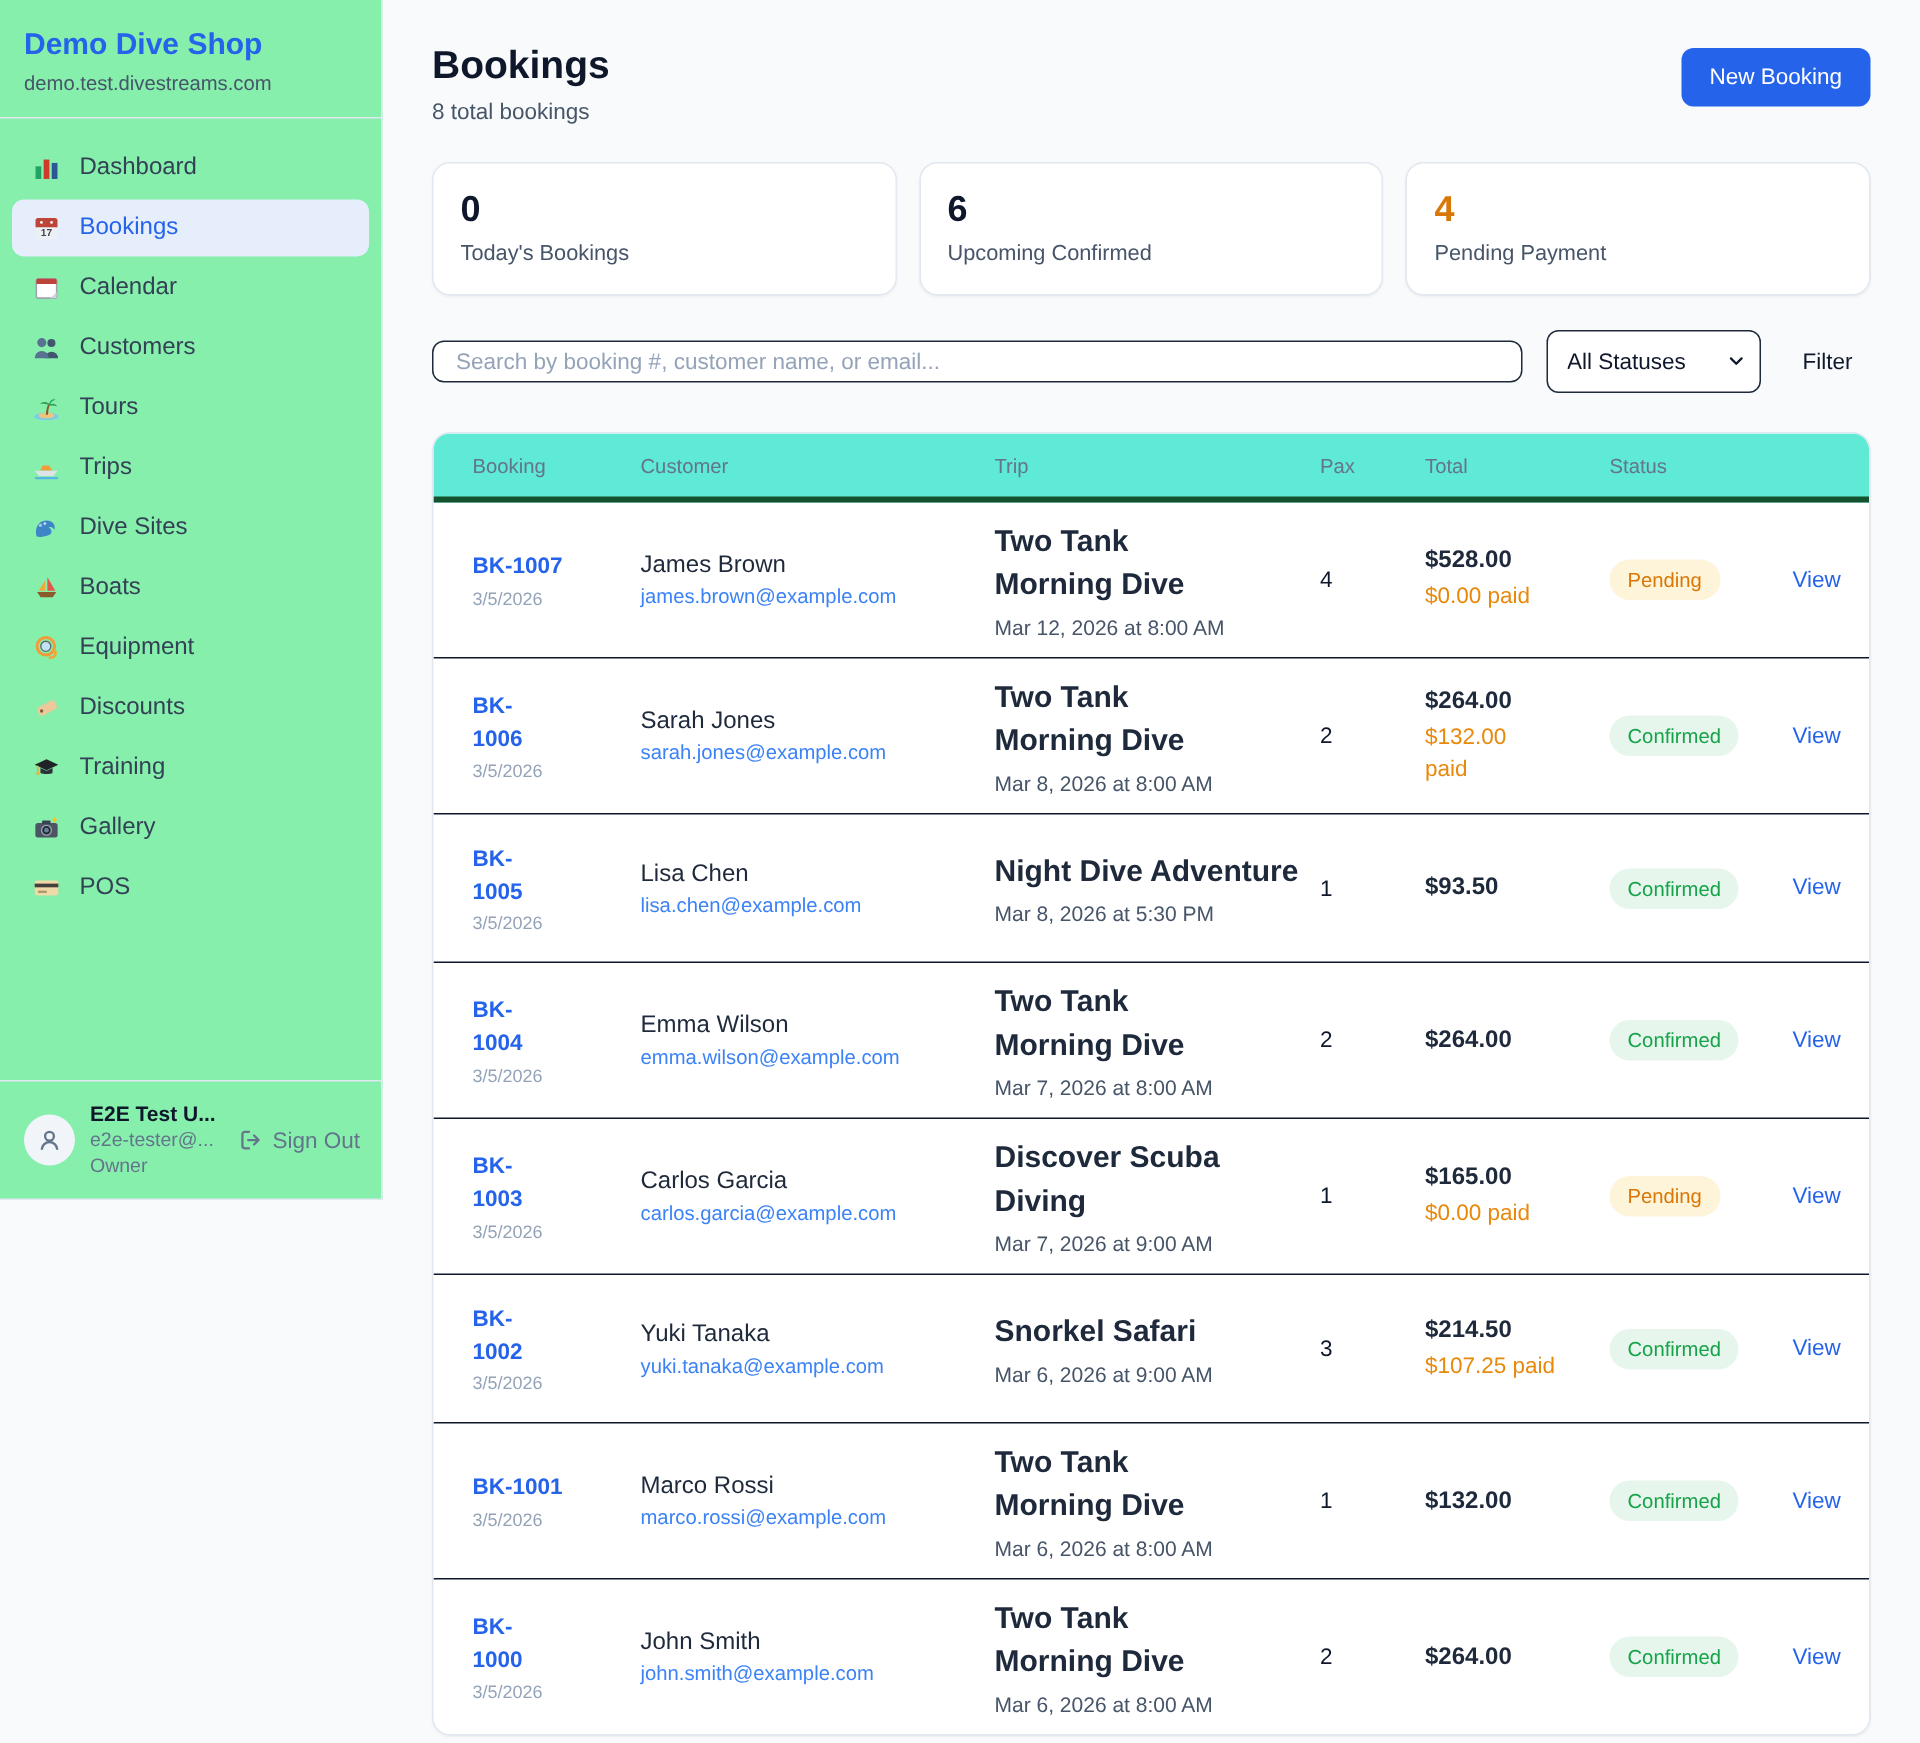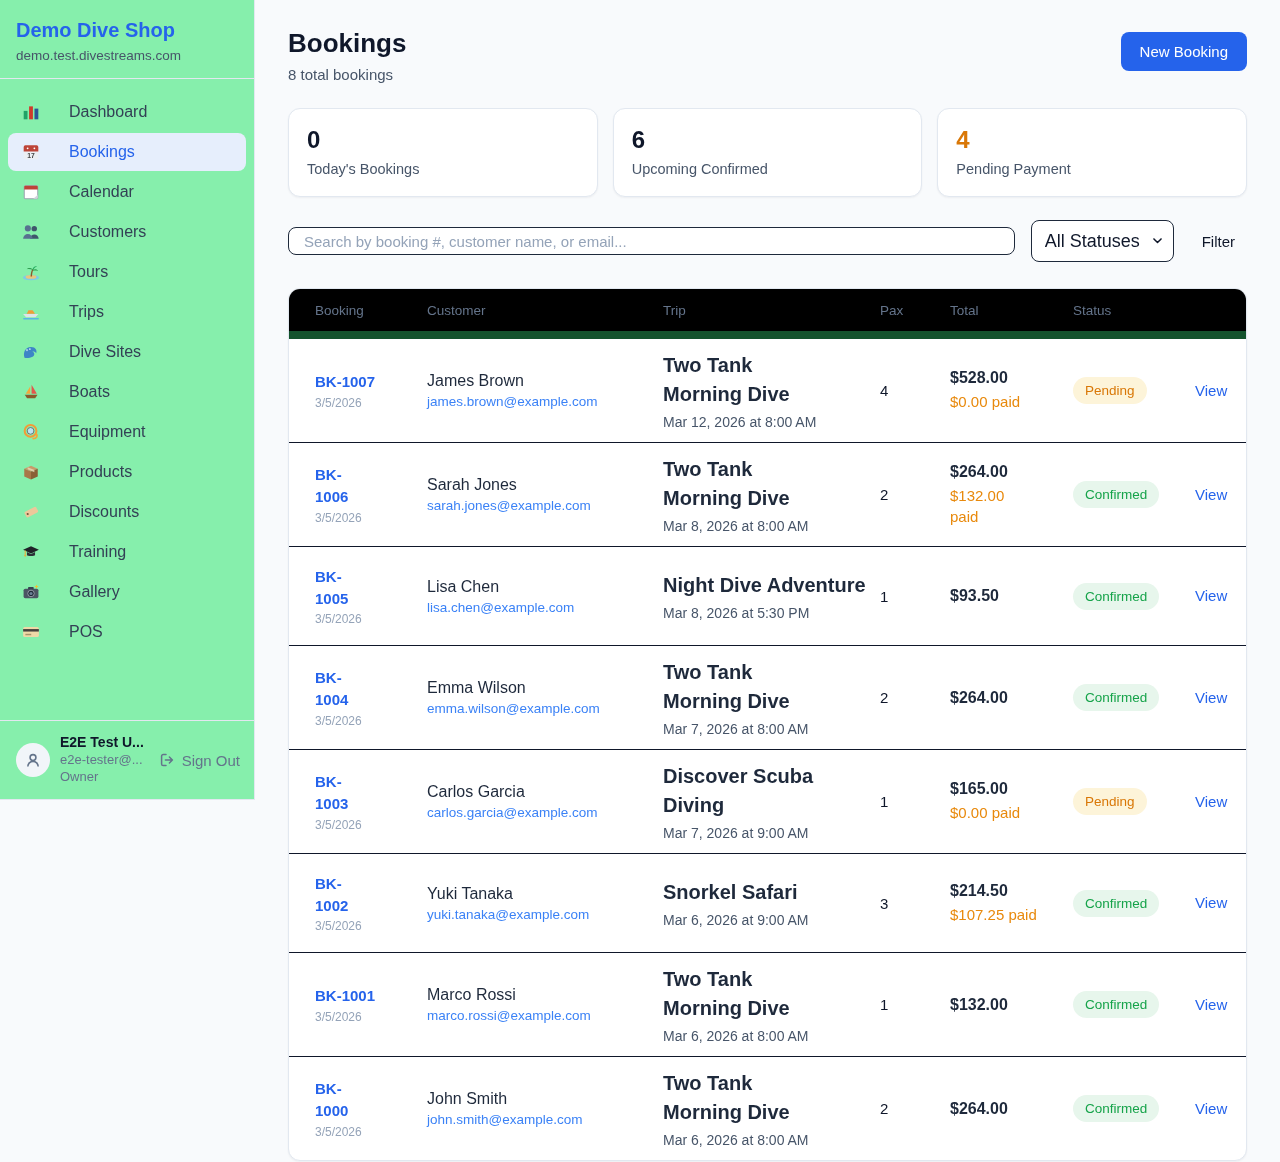--- a/index.html
+++ b/index.html
@@ -16,21 +16,21 @@
   .sidebar{
     position:absolute; left:0; top:0; width:255px; height:800px;
     background:#86efac; border-right:1px solid #e2e8f0; border-bottom:1px solid #e2e8f0;
     display:flex; flex-direction:column;
   }
   .side-header{padding:19px 16px 15px; border-bottom:1px solid #e2e8f0;}
   .shop-name{color:var(--brand-blue); font-size:20px; font-weight:700; margin-bottom:6px;}
   .shop-domain{font-size:13.5px; color:#475569;}
   .nav{flex:1; padding:12px 0 4px;}
   .nav-item{
-    display:flex; align-items:center; gap:29px; margin:2px 8px;
+    display:flex; align-items:center; gap:13px; margin:2px 8px;
     padding:10px 14px 10px 14px; border-radius:8px; font-size:16px; color:#334155; cursor:pointer;
   }
   .nav-item .nav-icon{width:18px; height:18px; flex:none; display:flex; align-items:center; justify-content:center;}
   .nav-item .nav-icon svg{width:18px; height:18px;}
   .nav-item.active{background:#e6eefc; color:var(--brand-blue); font-weight:500;}
   .user-row{border-top:1px solid #e2e8f0; padding:13px 14px 13px 16px; display:flex; align-items:center; gap:10px;}
   .avatar{width:34px; height:34px; border-radius:50%; background:#f1f5f9; display:flex; align-items:center; justify-content:center; flex:none;}
   .user-info{flex:1; min-width:0;}
   .user-name{font-size:14px; font-weight:700; color:#0f172a; margin-bottom:2px; white-space:nowrap;}
   .user-email,.user-role{font-size:13px; color:#64748b; line-height:1.3; white-space:nowrap;}
@@ -56,34 +56,34 @@
   .filter-row{display:flex; align-items:center; gap:16px; margin-bottom:26px;}
   .search-input{
     flex:1; height:28px; border:1px solid #1e293b; border-radius:8px; background:#fff;
     padding:0 15px; font-size:15px; color:#0f172a; font-family:"Liberation Sans", sans-serif;
   }
   .search-input::placeholder{color:#94a3b8;}
   .select-wrap{position:relative;}
   .status-select{
     height:42px; width:143px; appearance:none; -webkit-appearance:none;
     border:1px solid #1e293b; border-radius:8px; background:#fff;
-    padding:0 30px 0 13px; font-size:18px; color:#0f172a; cursor:pointer;
+    padding:0 30px 0 13px; font-size:15px; color:#0f172a; cursor:pointer;
     font-family:"Liberation Sans", sans-serif;
   }
   .select-chevron{position:absolute; right:9px; top:13px; pointer-events:none;}
   .filter-label{font-size:15px; color:#0f172a; padding:0 12px; cursor:pointer;}
   
   .table-card{
     background:#fff; border:1px solid #e2e8f0; border-radius:12px; overflow:hidden;
     box-shadow:0 1px 2px rgba(15,23,42,.05);
   }
   .thead,.trow{display:grid; grid-template-columns:138px 236px 217px 70px 123px 122px 1fr; align-items:center;}
   .cell{padding-right:10px;}
   .cell:first-child{padding-left:26px;}
-  .thead{background:#000000; border-bottom:8px solid #14532d;}
+  .thead{background:#5eead4; border-bottom:4px solid #14532d;}
   .thead .cell{font-size:13.5px; font-weight:500; color:#64748b; padding-top:14px; padding-bottom:13px;}
   .trow{min-height:99px; padding:12px 0;}
   .trow + .trow{border-top:1px solid #0f172a;}
   .bk-link{color:var(--brand-blue); font-weight:700; font-size:15px; text-decoration:none; cursor:pointer; display:inline-block; line-height:1.45;}
   .bk-link.wrap{max-width:46px;}
   .bk-date{font-size:12px; color:#94a3b8; margin-top:3px;}
   .cust-name{font-size:16px; color:#1e293b; margin-bottom:4px;}
   .cust-email{font-size:13.5px; color:#3b82f6;}
   .trip-name{font-size:20px; font-weight:700; color:#1e293b; margin-bottom:5px; line-height:1.45;}
   .trip-name.wrap{max-width:155px;}
@@ -204,31 +204,20 @@
     <span class="nav-icon">
           <svg viewBox="0 0 16 16">
             <circle cx="7.6" cy="7" r="5.2" fill="none" stroke="#f29b38" stroke-width="1.8"></circle>
             <circle cx="7.6" cy="7" r="3" fill="#bfe3f2" stroke="#666" stroke-width="0.8"></circle>
             <path d="M12.6 9.4 c1.6 1.8 .6 4.4 -2.6 4.4" fill="none" stroke="#f2a838" stroke-width="1.6" stroke-linecap="round"></path>
           </svg>
         </span>
     <span>Equipment</span>
   </div>
 
-  <div class="nav-item">
-    <span class="nav-icon">
-          <svg viewBox="0 0 16 16">
-            <path d="M2 5 L8 2.4 L14 5 L8 7.6 Z" fill="#c89b6a"></path>
-            <path d="M2 5 V12 L8 14.6 V7.6 Z" fill="#a87748"></path>
-            <path d="M14 5 V12 L8 14.6 V7.6 Z" fill="#8a5f36"></path>
-            <path d="M5 3.7 L11 6.3 V8.2 L5 5.6 Z" fill="#e7d9b8" opacity="0.8"></path>
-          </svg>
-        </span>
-    <span>Products</span>
-  </div>
 
   <div class="nav-item">
     <span class="nav-icon">
           <svg viewBox="0 0 16 16">
             <g transform="rotate(-28 8 8)">
               <rect x="2.4" y="5.4" width="11.6" height="5.6" rx="1.2" fill="#ecc89a"></rect>
               <circle cx="4.6" cy="8.2" r="0.95" fill="#7a5c3e"></circle>
             </g>
           </svg>
         </span>

